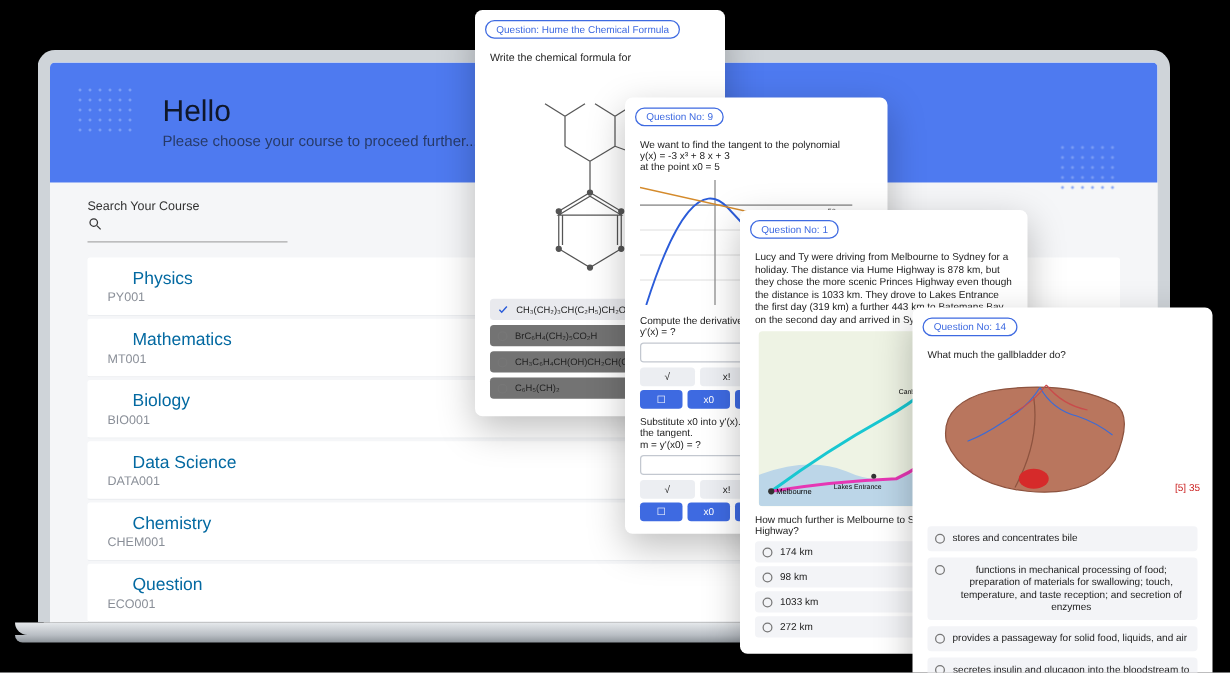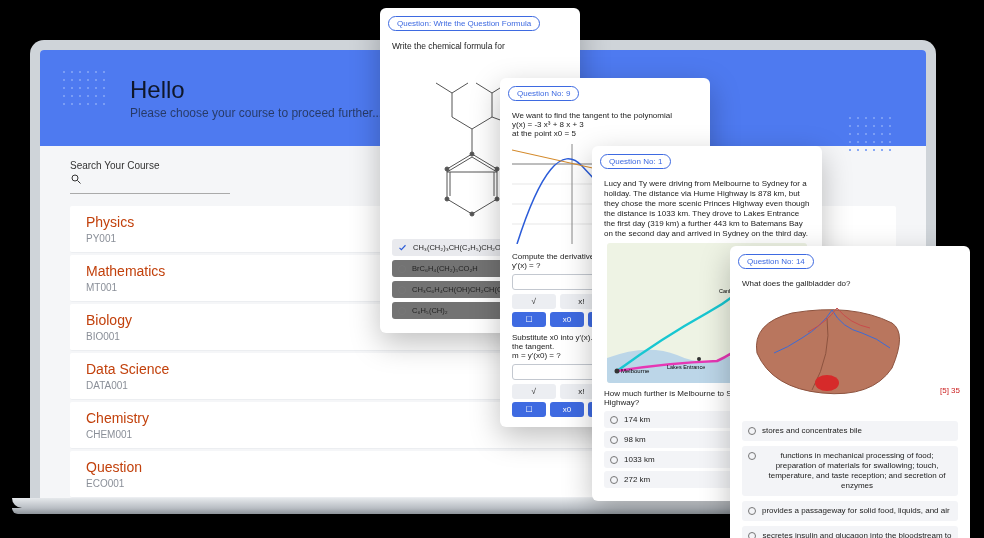--- a/index.html
+++ b/index.html
@@ -20,21 +20,21 @@
   .header h1 { font-size: 24px; font-weight: 400; color:#0f172a; }
   .header p { font-size: 12px; color:#1d2a45; opacity:.8; margin-top:2px; }
 
   .body { flex:1; background:#f5f6f8; padding: 14px 30px; overflow:hidden; }
   .search-label { font-size: 10px; color:#333; }
   .search-wrap { border-bottom:1px solid #aaa; width:160px; padding:2px 0; position:relative; margin-bottom:12px;}
   .search-wrap svg { width:12px; height:12px; position:absolute; left:0; top:2px; }
   .search-input { border:none; background:transparent; padding-left:16px; font-size:11px; width:100%; outline:none; }
 
   .course-row { background:#fff; border-bottom:1px solid #eceef1; padding:8px 16px; display:flex; justify-content:space-between; align-items:center; border-radius:2px; margin-bottom:2px;}
-  .course-left .cname { font-size:14px; color:#c2410c;}
+  .course-left .cname { font-size:14px; color:#0369a1;margin-left:20px;}
   .course-left .ccode { font-size:10px; color:#8a8f98; margin-top:3px;}
   .course-right { text-align:right; font-size:11px; color:#222;}
   .instr { display:inline-block; border:1px solid #6fbf73; color:#3e9b44; border-radius:12px; padding:2px 8px; font-size:10px; margin-left:4px;}
 
   
   .card { position:absolute; background:#fff; border-radius:6px; box-shadow:0 10px 30px rgba(0,0,0,.25); font-size:9px; color:#222; }
   .qpill { display:inline-block; border:1px solid #3e6ae1; color:#3e6ae1; border-radius:10px; padding:2px 8px; font-size:8px; margin:8px; }
   .cardpad { padding: 2px 12px 10px; }
 
   
@@ -49,21 +49,21 @@
   .c2 { left:500px; top:78px; width:210px; }
   .graph { width:170px; height:100px; margin:6px auto; }
   .inputline{ border:1px solid #c3c8d0; border-radius:3px; height:16px; margin:4px 0;}
   .btnbar{ display:flex; gap:4px; }
   .mini{ flex:1; text-align:center; font-size:8px; padding:3px 0; border-radius:3px;}
   .mini.b{ background:#3e6ae1; color:#fff;}
   .mini.g{ background:#eceef2; color:#222;}
   .label8{font-size:8px;}
 
   
-  .c3 { left:592px; top:146px; width:230px; }
+  .c3 { left:592px; top:168px; width:230px; }
   .map { width:200px; height:140px; margin:4px auto; border-radius:3px; background:#eef3e4; position:relative; overflow:hidden;}
   .map .coast{position:absolute;inset:0;}
   .distopt { background:#f3f4f7; border-radius:3px; padding:4px 6px; margin:3px 0; display:flex; align-items:center; gap:6px; font-size:8px;}
 
   
   .c4 { left:730px; top:246px; width:240px; }
   .liver { width:170px; height:110px; margin:6px auto; }
   .bigopt { background:#f3f4f7; border-radius:3px; padding:5px 6px; margin:5px 0; display:flex; gap:6px; font-size:8px; line-height:1.25;text-align:center;}
   .pts { position:absolute; right:10px; top:140px; color:#c22; font-size:8px;}
 </style>
@@ -143,21 +143,21 @@
             </div>
           </div>
         </div>
     </div>
   </div>
 </div>
 <div class="laptop-base"></div>
 <div class="laptop-foot"></div>
 
 <div class="card c1">
-  <span class="qpill">Question: Write the Question Formula</span>
+  <span class="qpill">Question: Hume the Chemical Formula</span>
   <div class="cardpad">
     <div style="font-size:8.5px;margin-bottom:4px;">Write the chemical formula for</div>
     <svg class="mol" viewBox="0 0 150 170">
       <g stroke="#555" stroke-width="1" fill="none">
         <polygon points="55,110 80,95 105,110 105,140 80,155 55,140"></polygon>
         <polygon points="55,113 80,98 105,113" stroke-dasharray="0"></polygon>
         <line x1="58" y1="113" x2="58" y2="137"></line>
           <line x1="102" y1="113" x2="102" y2="137"></line>
         <line x1="80" y1="95" x2="80" y2="70"></line>
         <line x1="80" y1="70" x2="60" y2="58"></line>
@@ -299,21 +299,21 @@
           <span>272 km</span>
         </div>
       </div>
   </div>
 </div>
 
 <div class="card c4">
   <span class="qpill">Question No: 14</span>
   <span class="pts">[5] 35</span>
   <div class="cardpad">
-    <div class="label8" style="margin-bottom:4px;">What does the gallbladder do?</div>
+    <div class="label8" style="margin-bottom:4px;">What much the gallbladder do?</div>
     <svg class="liver" viewBox="0 0 170 110">
       <path d="M15,55 Q10,25 50,15 Q110,5 150,25 Q165,35 150,70 Q130,100 80,95 Q30,90 15,55 Z" fill="#b9765e" stroke="#8d533f" stroke-width="1"></path>
       <path d="M85,20 Q90,55 70,92" stroke="#8d533f" stroke-width="1" fill="none"></path>
       <ellipse cx="85" cy="85" rx="12" ry="8" fill="#d62a2a"></ellipse>
       <g stroke="#3c6bd6" stroke-width="1" fill="none">
         <path d="M90,12 Q100,30 120,35 M90,12 Q80,28 60,40 M120,35 Q135,40 148,50 M60,40 Q45,50 32,55"></path>
       </g>
       <g stroke="#c94b4b" stroke-width="1" fill="none">
         <path d="M95,10 Q108,26 128,30 M95,10 Q85,24 66,34"></path>
       </g>

